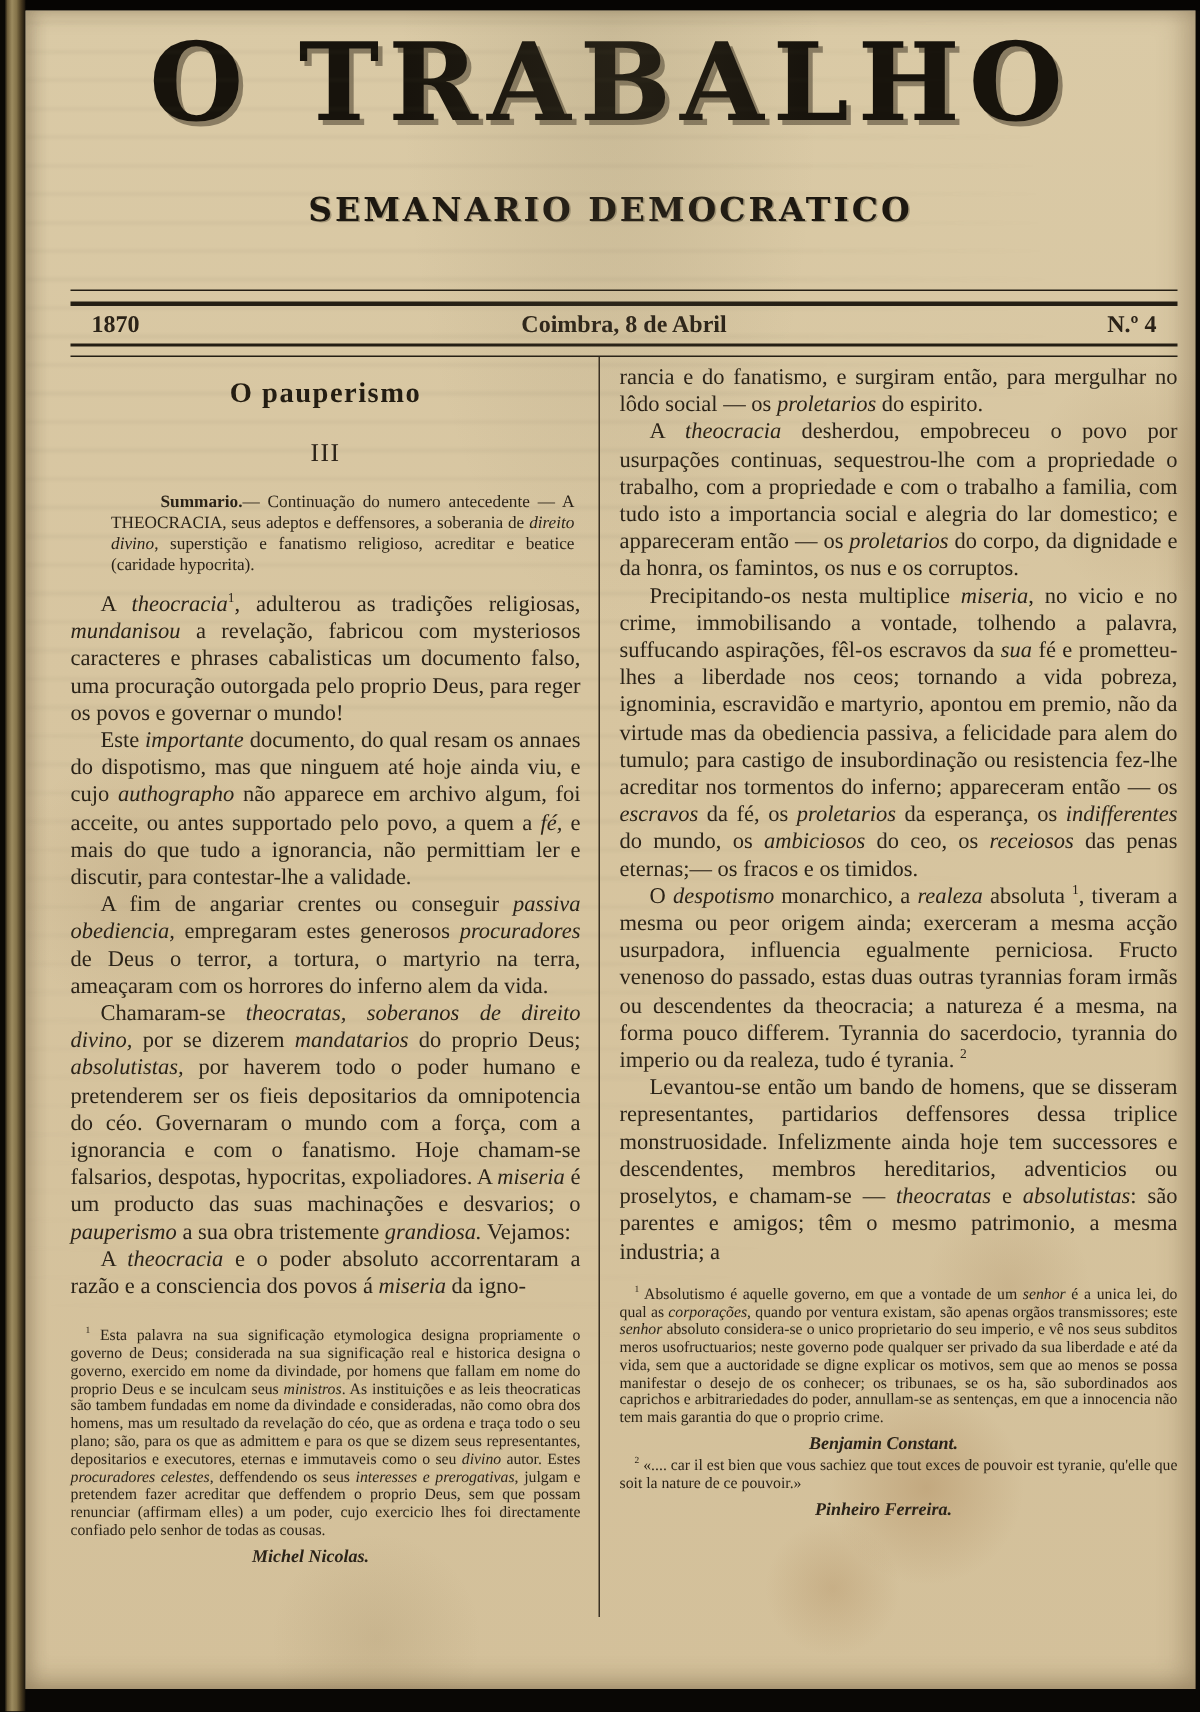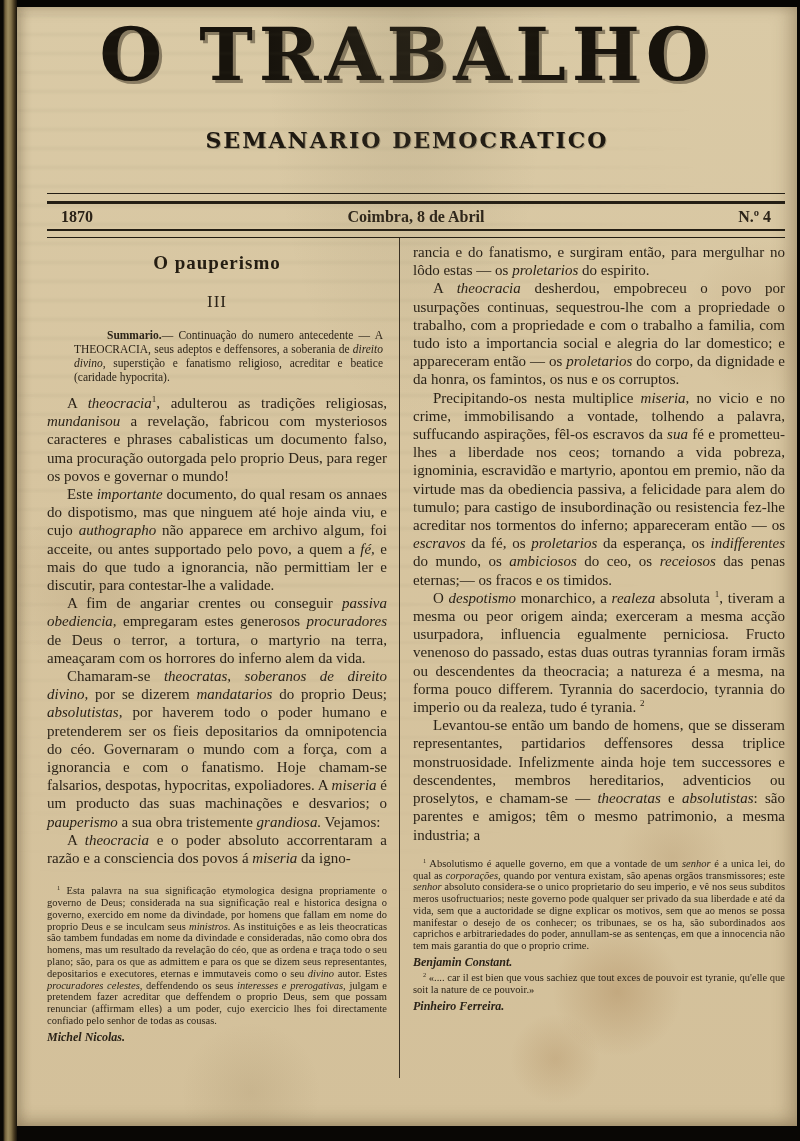--- a/index.html
+++ b/index.html
@@ -83,21 +83,21 @@
   .noindent{text-indent:0;}
   .b{font-weight:bold;margin-left:44px;}
   .i{font-style:italic;margin-top:24px;}
   sup{font-size:.6em;line-height:0;vertical-align:super;}
   .footnotes{margin-top:14px;}
   .fn-text{
     font-size:10.5px;line-height:11.8px;text-align:justify;
     margin:0;text-indent:10px;
   }
   .sig{
-    text-align:left;font-style:italic;font-weight:bold;
+    text-align:center;font-style:italic;font-weight:bold;
     font-size:12px;margin:3px 0 2px;padding-right:20px;
   }
   .fn-left{margin-top:18px;}
 </style>
 </head>
 <body>
 
 <div class="edge-top"></div>
 <div class="binding"></div>
 
@@ -135,21 +135,21 @@
       <div class="footnotes fn-left">
           <div class="footnote">
             <p class="fn-text"><sup>1</sup><span> Esta palavra na sua significação etymologica designa propriamente o governo de Deus; considerada na sua significação real e historica designa o governo, exercido em nome da divindade, por homens que fallam em nome do proprio Deus e se inculcam seus </span><span class="i">ministros</span><span>. As instituições e as leis theocraticas são tambem fundadas em nome da divindade e consideradas, não como obra dos homens, mas um resultado da revelação do céo, que as ordena e traça todo o seu plano; são, para os que as admittem e para os que se dizem seus representantes, depositarios e executores, eternas e immutaveis como o seu </span><span class="i">divino</span><span> autor. Estes </span><span class="i">procuradores celestes</span><span>, deffendendo os seus </span><span class="i">interesses e prerogativas</span><span>, julgam e pretendem fazer acreditar que deffendem o proprio Deus, sem que possam renunciar (affirmam elles) a um poder, cujo exercicio lhes foi directamente confiado pelo senhor de todas as cousas.</span></p>
             <p class="sig">Michel Nicolas.</p>
           </div>
         </div>
     </div>
     <div class="divider"></div>
     <div class="col-right">
       <div>
-          <p class="para noindent"><span>rancia e do fanatismo, e surgiram então, para mergulhar no lôdo estas — os </span><span class="i">proletarios</span><span> do espirito.</span></p>
+          <p class="para noindent"><span>rancia e do fanatismo, e surgiram então, para mergulhar no lôdo social — os </span><span class="i">proletarios</span><span> do espirito.</span></p>
           <p class="para"><span>A </span><span class="i">theocracia</span><span> desherdou, empobreceu o povo por usurpações continuas, sequestrou-lhe com a propriedade o trabalho, com a propriedade e com o trabalho a familia, com tudo isto a importancia social e alegria do lar domestico; e appareceram então — os </span><span class="i">proletarios</span><span> do corpo, da dignidade e da honra, os famintos, os nus e os corruptos.</span></p>
           <p class="para"><span>Precipitando-os nesta multiplice </span><span class="i">miseria</span><span>, no vicio e no crime, immobilisando a vontade, tolhendo a palavra, suffucando aspirações, fêl-os escravos da </span><span class="i">sua</span><span> fé e prometteu-lhes a liberdade nos ceos; tornando a vida pobreza, ignominia, escravidão e martyrio, apontou em premio, não da virtude mas da obediencia passiva, a felicidade para alem do tumulo; para castigo de insubordinação ou resistencia fez-lhe acreditar nos tormentos do inferno; appareceram então — os </span><span class="i">escravos</span><span> da fé, os </span><span class="i">proletarios</span><span> da esperança, os </span><span class="i">indifferentes</span><span> do mundo, os </span><span class="i">ambiciosos</span><span> do ceo, os </span><span class="i">receiosos</span><span> das penas eternas;— os fracos e os timidos.</span></p>
           <p class="para"><span>O </span><span class="i">despotismo</span><span> monarchico, a </span><span class="i">realeza</span><span> absoluta </span><sup>1</sup><span>, tiveram a mesma ou peor origem ainda; exerceram a mesma acção usurpadora, influencia egualmente perniciosa. Fructo venenoso do passado, estas duas outras tyrannias foram irmãs ou descendentes da theocracia; a natureza é a mesma, na forma pouco differem. Tyrannia do sacerdocio, tyrannia do imperio ou da realeza, tudo é tyrania. </span><sup>2</sup></p>
           <p class="para"><span>Levantou-se então um bando de homens, que se disseram representantes, partidarios deffensores dessa triplice monstruosidade. Infelizmente ainda hoje tem successores e descendentes, membros hereditarios, adventicios ou proselytos, e chamam-se — </span><span class="i">theocratas</span><span> e </span><span class="i">absolutistas</span><span>: são parentes e amigos; têm o mesmo patrimonio, a mesma industria; a</span></p>
         </div>
       <div class="footnotes">
           <div class="footnote">
             <p class="fn-text"><sup>1</sup><span> Absolutismo é aquelle governo, em que a vontade de um </span><span class="i">senhor</span><span> é a unica lei, do qual as </span><span class="i">corporações</span><span>, quando por ventura existam, são apenas orgãos transmissores; este </span><span class="i">senhor</span><span> absoluto considera-se o unico proprietario do seu imperio, e vê nos seus subditos meros usofructuarios; neste governo pode qualquer ser privado da sua liberdade e até da vida, sem que a auctoridade se digne explicar os motivos, sem que ao menos se possa manifestar o desejo de os conhecer; os tribunaes, se os ha, são subordinados aos caprichos e arbitrariedades do poder, annullam-se as sentenças, em que a innocencia não tem mais garantia do que o proprio crime.</span></p>
             <p class="sig">Benjamin Constant.</p>
           </div>

